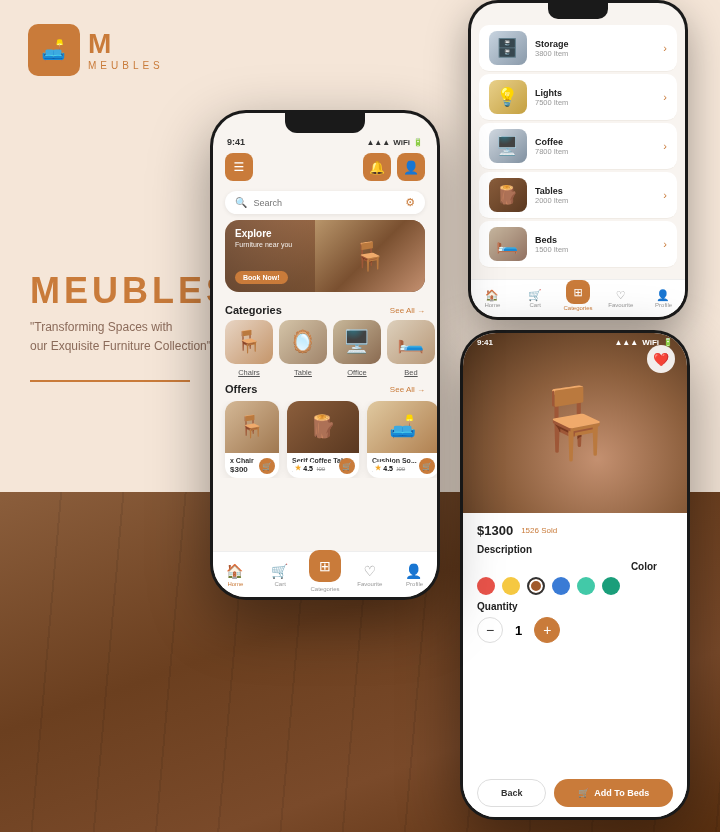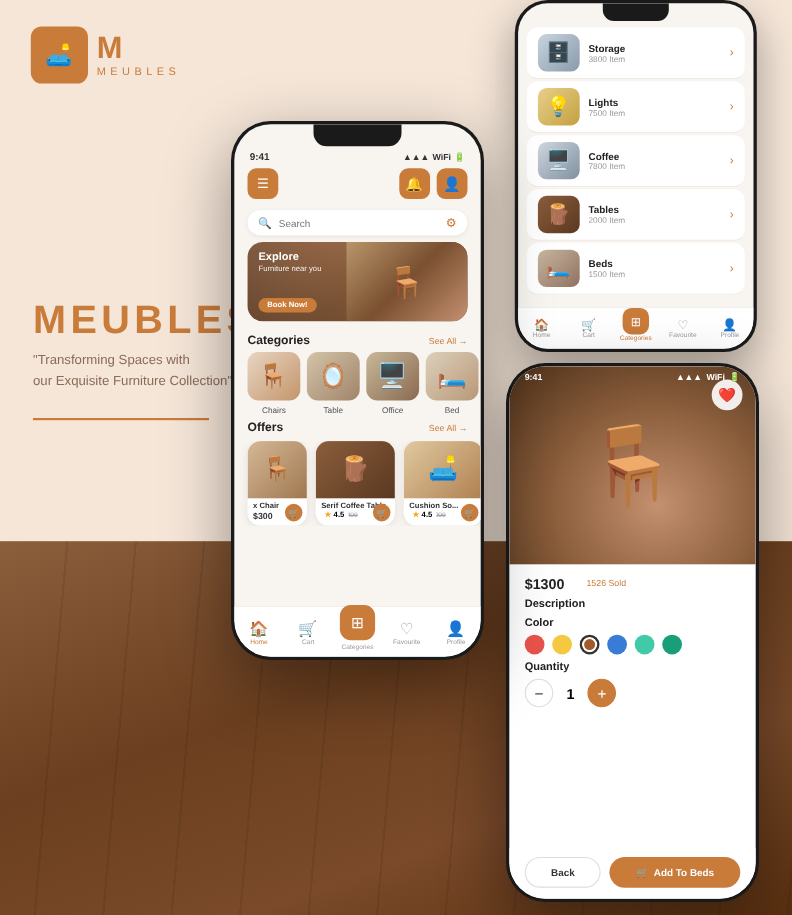--- a/index.html
+++ b/index.html
@@ -251,21 +251,21 @@
     }
     .cat-img {
       width: 48px; height: 44px;
       border-radius: 10px;
       overflow: hidden;
     }
     .cat-img-chairs { background: linear-gradient(135deg, #e8d5c4, #c4956a); position: relative; }
     .cat-img-table { background: linear-gradient(135deg, #d4c4a8, #a0846a); }
     .cat-img-office { background: linear-gradient(135deg, #c8b89a, #8a6a50); }
     .cat-img-bed { background: linear-gradient(135deg, #ddd0bc, #b89878); }
-    .cat-label { font-size: 7.5px; color: #555; }
+    .cat-label { font-size: 7.5px; color: #555; text-decoration: underline; }
 
     
     .offers-row {
       display: flex;
       gap: 8px;
       padding: 0 12px;
       overflow-x: hidden;
       margin-top: 2px;
     }
     .offer-card {
@@ -472,31 +472,31 @@
       margin-bottom: 4px;
     }
     .detail-title { font-size: 13px; font-weight: 700; color: #222; }
     .detail-rating { display: flex; align-items: center; gap: 3px; }
     .detail-star { color: #f5a623; font-size: 11px; }
     .detail-rating-num { font-size: 10px; font-weight: 600; }
 
     .detail-price-row {
       display: flex;
       align-items: center;
-      gap: 20px;
+      gap: 8px;
       margin-bottom: 6px;
     }
     .detail-price { font-size: 13px; font-weight: 700; color: #222; }
     .detail-sold { font-size: 8px; color: #C97B3A; }
 
     .detail-desc-title { font-size: 10px; font-weight: 700; margin-bottom: 4px; color: #222; }
     .detail-desc { font-size: 7.5px; color: #888; line-height: 1.5; }
     .read-more { color: #C97B3A; font-size: 7.5px; }
 
-    .detail-color-title { font-size: 10px; font-weight: 700; margin: 6px 0 5px; color: #222; }
+    .detail-color-title { font-size: 10px; font-weight: 700; margin: 6px 16px 5px; color: #222; text-align: right; }
     .color-dots { display: flex; gap: 7px; align-items: center; }
     .color-dot {
       width: 18px; height: 18px;
       border-radius: 50%;
       cursor: pointer;
     }
     .color-dot.selected { border: 2px solid #333; box-shadow: 0 0 0 2px white inset; }
 
     .detail-qty-title { font-size: 10px; font-weight: 700; margin: 6px 0 5px; color: #222; }
     .qty-control {

